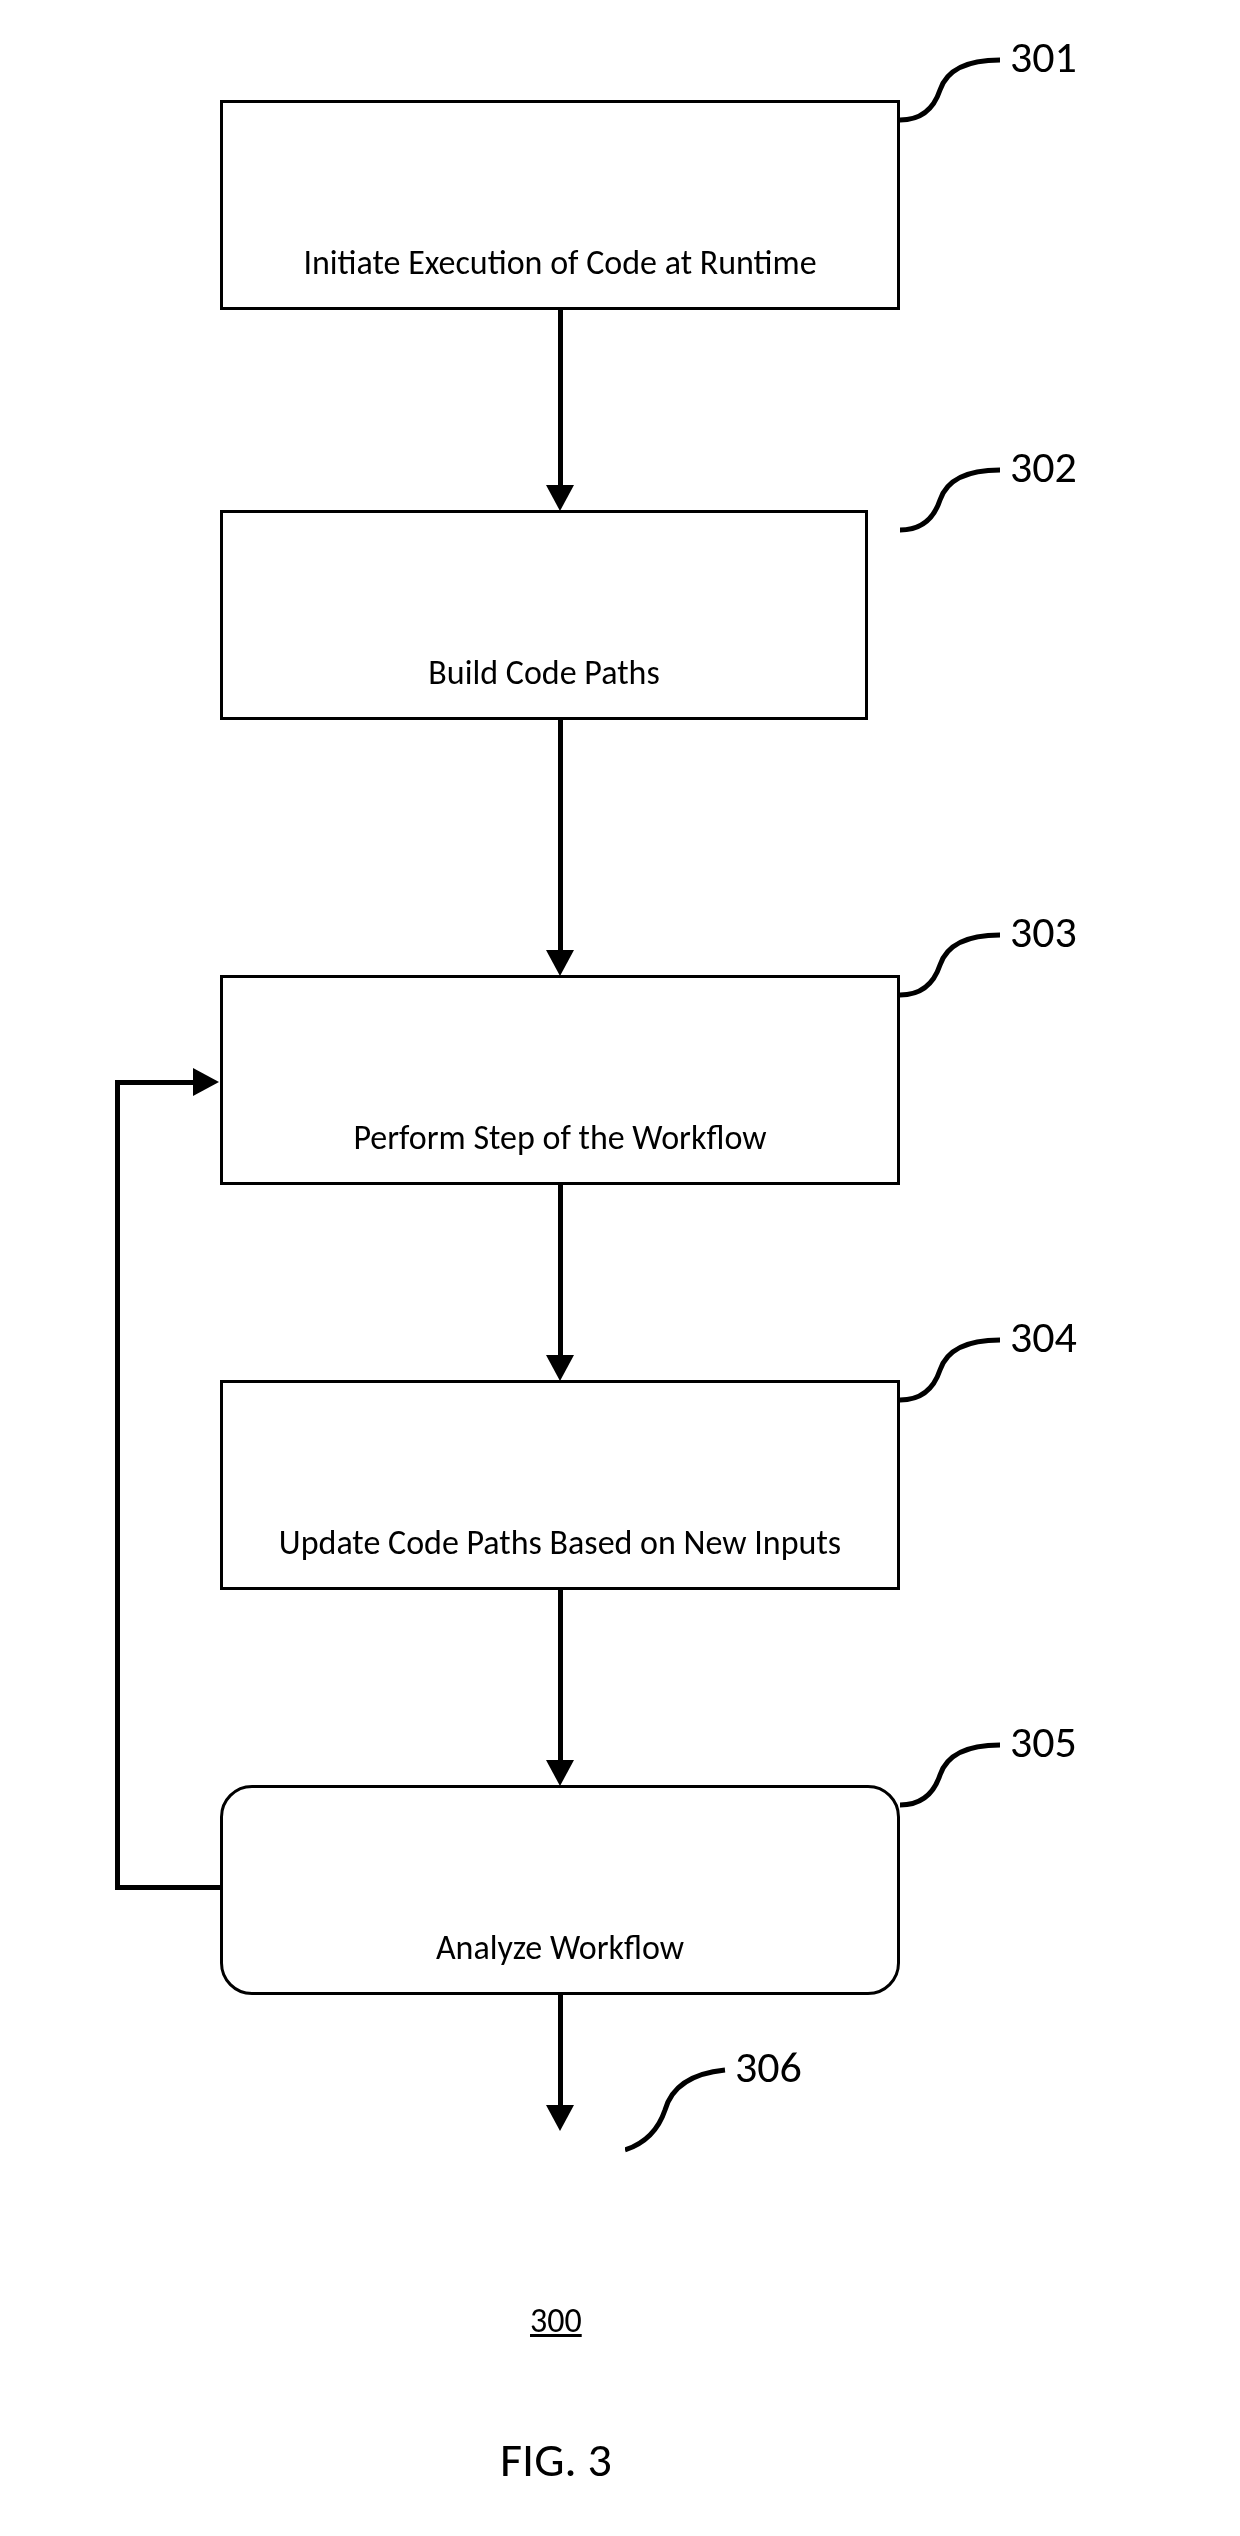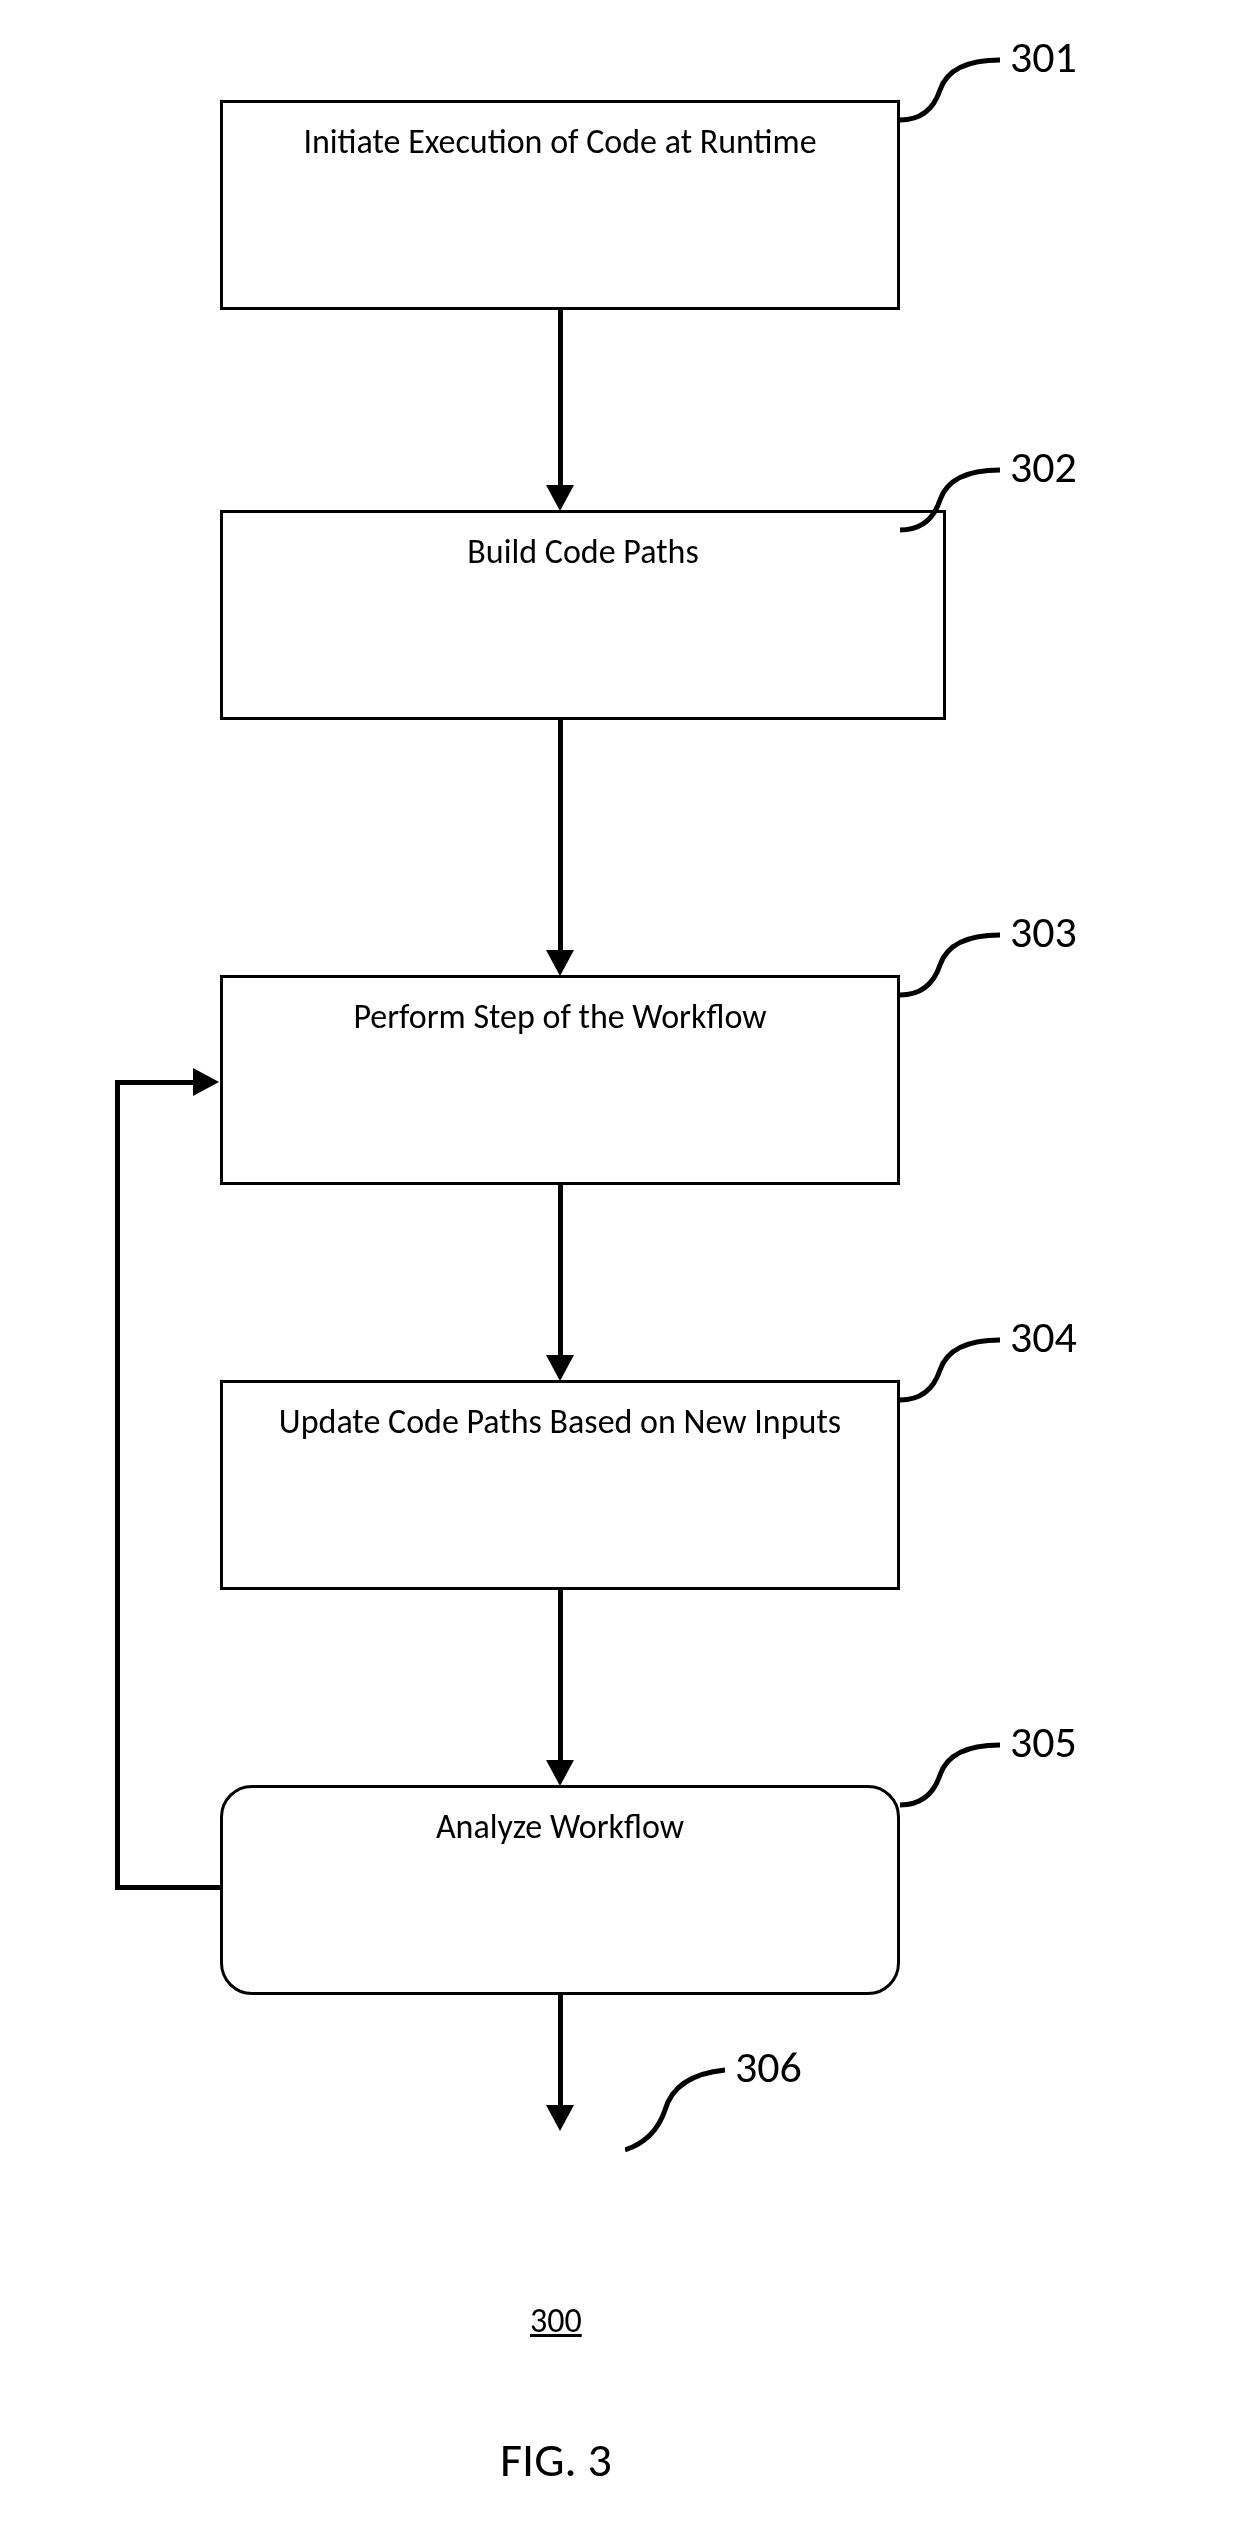--- a/index.html
+++ b/index.html
@@ -17,25 +17,25 @@
     .flowchart {
       position: relative;
       width: 100%;
       height: 100%;
     }
     .box {
       position: absolute;
       border: 3px solid black;
       background: white;
       display: flex;
-      align-items: flex-start;
+      align-items: flex-end;
       justify-content: center;
       text-align: center;
       font-size: 34px;
-      padding: 18px 20px;
+      padding: 24px 20px;
     }
     .terminator {
       position: absolute;
       border: 3px solid black;
       background: white;
       border-radius: 50px;
       display: flex;
       align-items: center;
       justify-content: center;
       text-align: center;
@@ -90,21 +90,21 @@
     <span>Initiate Execution of Code at Runtime</span>
   </div>
   <svg class="curve-connector" style="left:900px; top:50px; width:120px; height:120px;">
     <path d="M 0 70 Q 30 70 40 40 Q 50 10 100 10" stroke="black" stroke-width="5" fill="none"></path>
   </svg>
   <div class="label" style="left:1010px; top:30px;">301</div>
 
   <div class="arrow-line" style="left:558px; top:310px; width:5px; height:180px;"></div>
   <div class="arrowhead-down" style="left:546px; top:485px;"></div>
 
-  <div class="box" style="left:220px; top:510px; width:726px; height:210px;">
+  <div class="box" style="left:220px; top:510px; width:648px; height:210px;">
     <span>Build Code Paths</span>
   </div>
   <svg class="curve-connector" style="left:900px; top:460px; width:120px; height:120px;">
     <path d="M 0 70 Q 30 70 40 40 Q 50 10 100 10" stroke="black" stroke-width="5" fill="none"></path>
   </svg>
   <div class="label" style="left:1010px; top:440px;">302</div>
 
   <div class="arrow-line" style="left:558px; top:720px; width:5px; height:235px;"></div>
   <div class="arrowhead-down" style="left:546px; top:950px;"></div>
 

